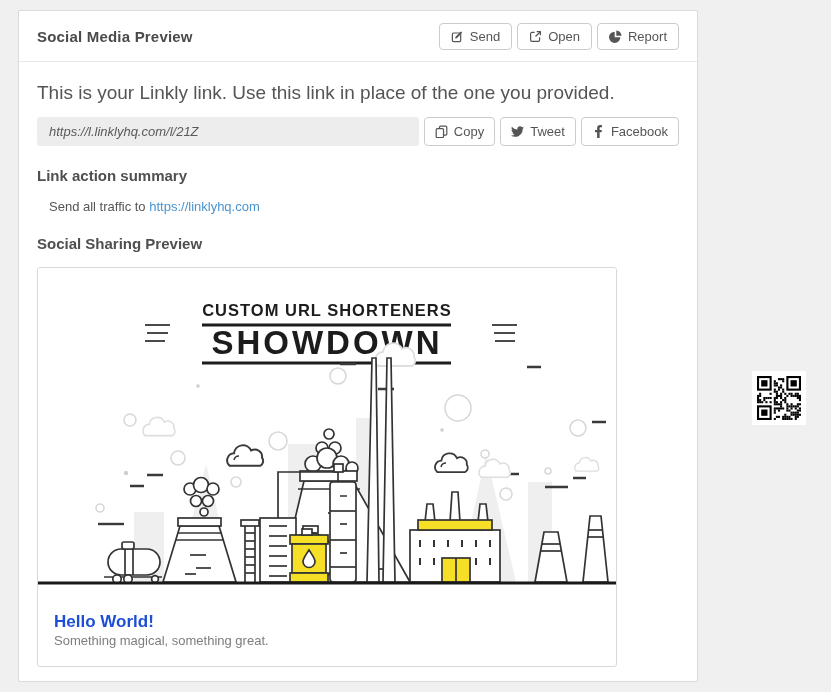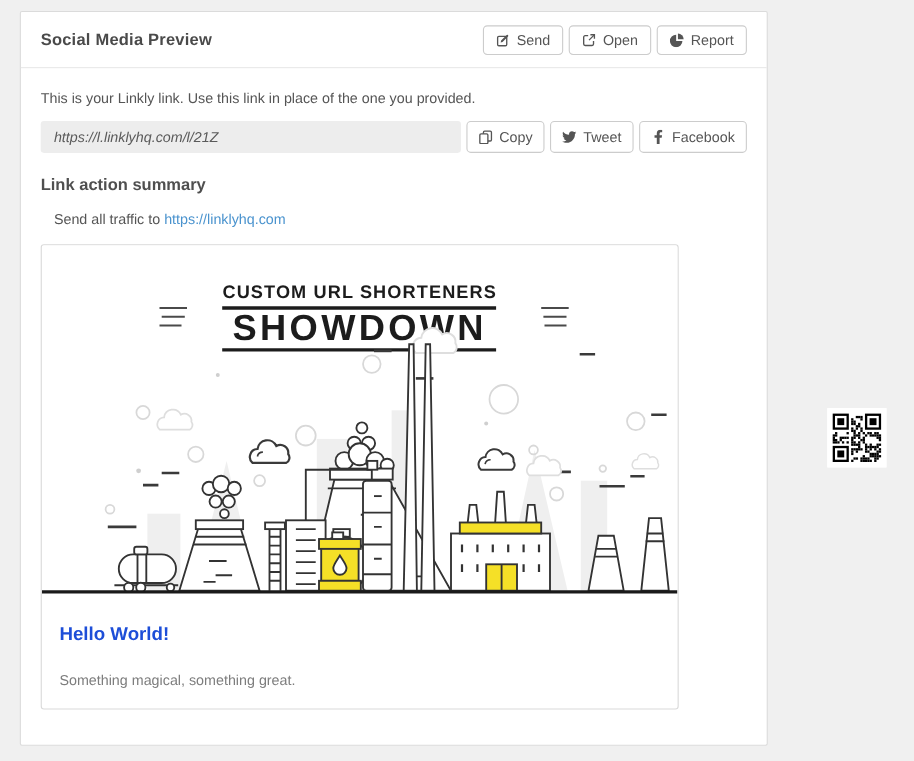--- a/index.html
+++ b/index.html
@@ -12,38 +12,38 @@
   .panel-header { display:flex; justify-content:space-between; align-items:center;
     padding:12px 18px 11px; border-bottom:1px solid #e8e8e8; }
   .panel-title { font-size:15px; font-weight:bold; color:#4a4a4a; letter-spacing:.2px; }
   .btn-row { display:flex; }
   .btn { display:inline-flex; align-items:center; gap:6px; background:#fff;
     border:1px solid #ccc; border-radius:4px; padding:6px 11px; font-size:13px;
     color:#555; margin-left:5px; cursor:pointer; line-height:1; white-space:nowrap; }
   .btn svg { width:13px; height:13px; flex:none; }
 
   .panel-body { padding:10px 18px 14px; }
-  .intro { font-size:13px; color:#555; margin:10px 0 13px; }
+  .intro { font-size:19px; color:#555; margin:10px 0 13px; }
 
   .url-row { display:flex; align-items:stretch; }
   .url-box { flex:1; background:#ededed; border-radius:3px; padding:7px 12px;
     font-size:13px; color:#5a5a5a; line-height:15px; cursor:text; overflow:hidden;
     white-space:nowrap;font-style:italic; }
   .url-row .btn { padding:6px 10px; }
 
   .section-h { font-size:15px; font-weight:bold; color:#4f4f4f; margin:21px 0 0; }
   .send-line { font-size:13px; color:#555; margin:15px 12px 0; }
   .dest-link { color:var(--link,#4a93ce); text-decoration:none; }
 
   .preview-card { margin-top:15px; width:580px; background:#fff;
     border:1px solid #d9d9d9; border-radius:3px; overflow:hidden; }
   .card-image { display:block; width:578px; height:320px; }
   .card-text { padding:24px 16px 18px; }
   .card-title { font-size:17px; font-weight:bold; color:#1d4ed8; }
-  .card-desc { font-size:13px; color:#7d7d7d; margin-top:24px; }
+  .card-desc { font-size:13px; color:#7d7d7d; margin-top:1px; }
 
   .qr { position:absolute; left:752px; top:371px; width:54px; height:54px; background:#fff; }
 </style>
 </head>
 <body>
 
 <div class="panel">
 
   <div class="panel-header">
     <div class="panel-title">Social Media Preview</div>
@@ -96,20 +96,21 @@
         <svg viewBox="0 0 320 512">
           <path fill="#555" d="M279.14 288l14.22-92.66h-88.91v-60.13c0-25.35 12.42-50.06 52.24-50.06h40.42V6.26S260.43 0 225.36 0c-73.22 0-121.08 44.38-121.08 124.72v70.62H22.89V288h81.39v224h100.17V288z"></path>
         </svg>
         <span>Facebook</span>
       </button>
     </div>
 
     <h2 class="section-h">Link action summary</h2>
     <p class="send-line"><span>Send all traffic to </span><a class="dest-link" href="#">https://linklyhq.com</a></p>
 
+    <h2 class="section-h">Social Sharing Preview</h2>
 
     <div class="preview-card">
       <svg class="card-image" viewBox="0 0 578 320" preserveAspectRatio="none">
         <defs>
           <path id="cloud" d="M4,22 A8,8 0 0 1 9,8 A10,10 0 0 1 28,5 A8,8 0 0 1 40,13 A6,6 0 0 1 38,22 Z"></path>
         </defs>
         <rect x="0" y="0" width="578" height="320" fill="#ffffff"></rect>
 
         <g fill="#efefef">
           <polygon points="138,314 168,196 196,314"></polygon>

